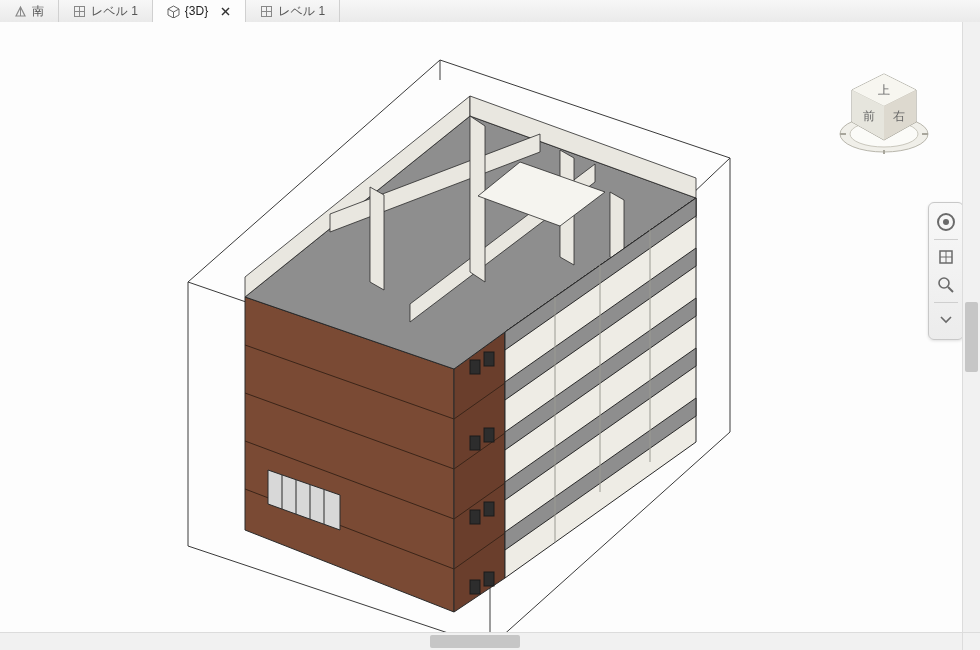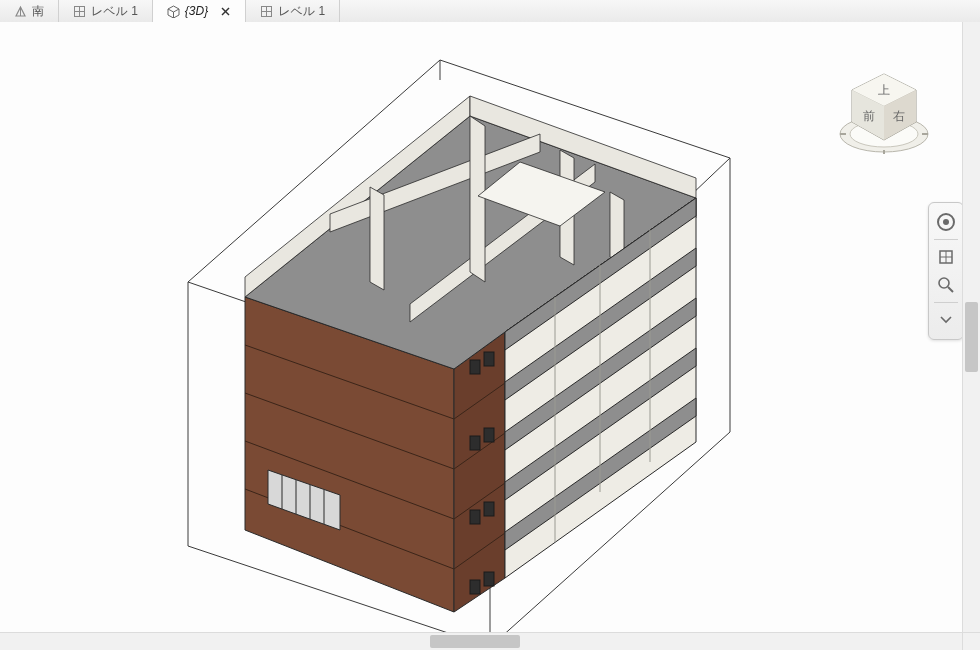--- a/index.html
+++ b/index.html
@@ -1,19 +1,19 @@
 <!DOCTYPE html>
 <html><head>
 <meta charset="utf-8">
 <style>
   html,body{margin:0;padding:0;width:980px;height:650px;overflow:hidden;font-family:"Segoe UI","Meiryo",sans-serif;font-size:12px;background:#fff;}
   
   .tabbar{display:flex;align-items:stretch;height:22px;background:linear-gradient(#f7f7f7,#eaeaea);border-bottom:1px solid #c0c0c0;}
   .tab{display:flex;align-items:center;gap:5px;padding:0 14px;border-right:1px solid #d0d0d0;color:#555;cursor:pointer;position:relative;}
-  .tab.active{background:#fdfdfd;color:#222;border-bottom:1px solid #fdfdfd;margin-bottom:-1px;font-style:italic;}
+  .tab.active{background:#fdfdfd;color:#222;border-bottom:1px solid #fdfdfd;margin-bottom:-1px;}
   .tab .icon{width:13px;height:13px;display:flex;align-items:center;justify-content:center;}
   .tab .close{width:12px;height:12px;display:flex;align-items:center;justify-content:center;margin-left:6px;}
   .tab .close svg{stroke:#333;}
   
   .viewport{position:absolute;top:22px;left:0;right:0;bottom:0;background:#fdfdfd;}
   .viewport svg.scene{position:absolute;top:0;left:0;}
   
   .viewcube{position:absolute;top:40px;right:46px;width:100px;height:100px;}
   
   .navbar{position:absolute;top:180px;right:16px;width:34px;background:linear-gradient(#f8f8f8,#ececec);border:1px solid #c8c8c8;border-radius:6px;display:flex;flex-direction:column;align-items:center;padding:6px 0;gap:2px;box-shadow:0 1px 3px rgba(0,0,0,.12);}

